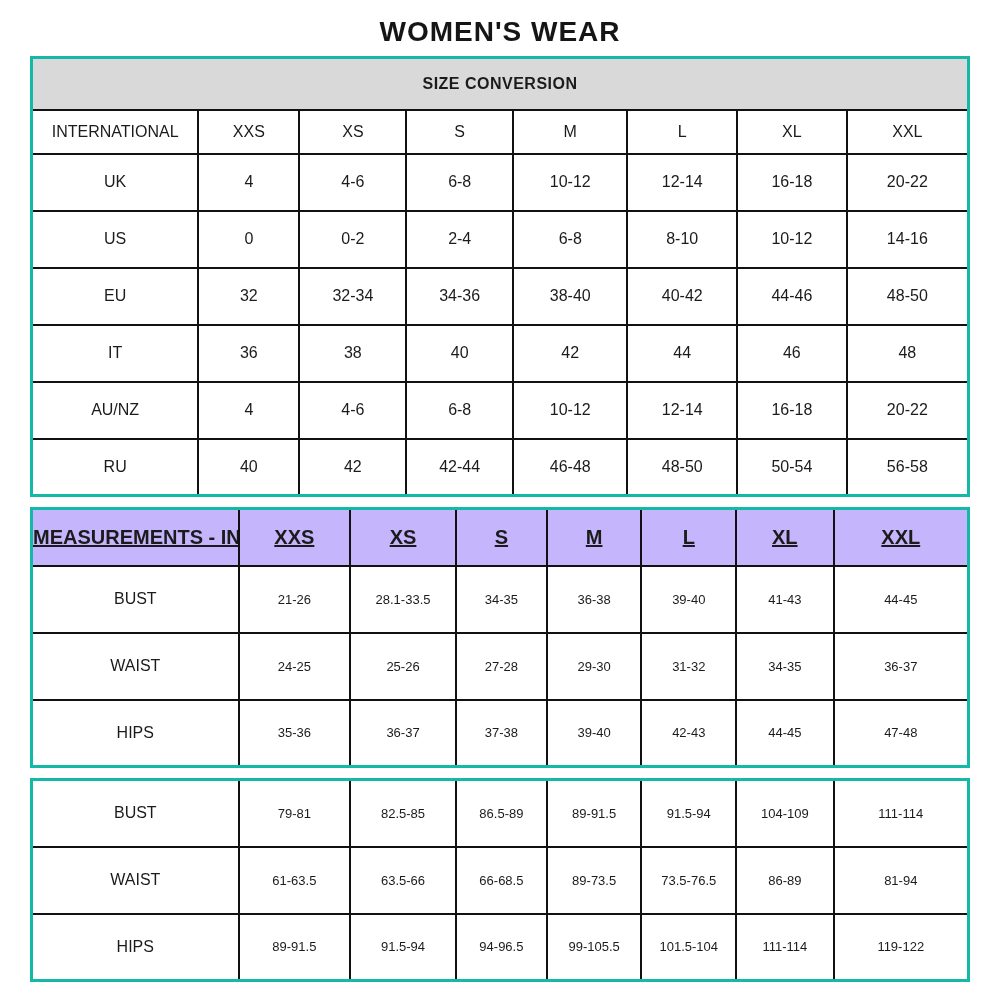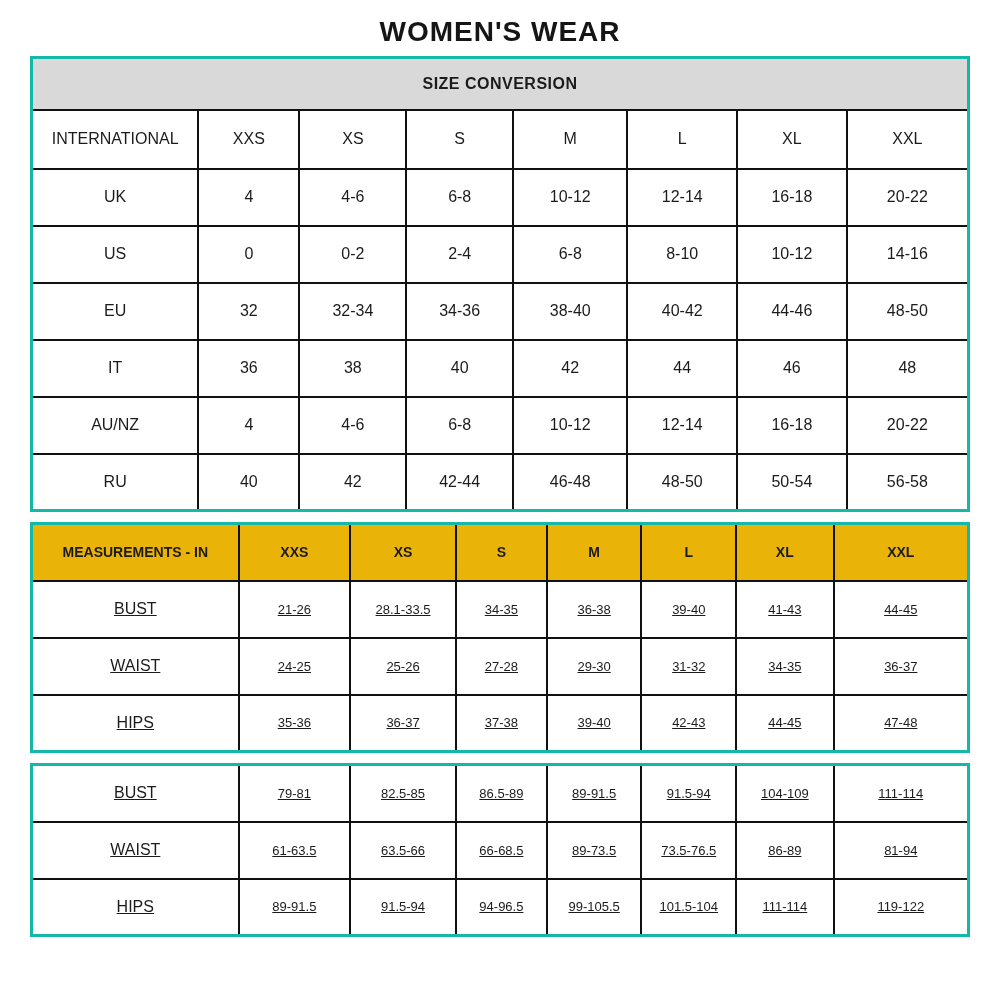--- a/index.html
+++ b/index.html
@@ -43,38 +43,38 @@
   #size-table .band-cell {
     height: 52px;
     background: #d9d9d9;
     font-weight: bold;
     font-size: 16px;
     letter-spacing: 0.5px;
   }
   #size-table th {
     font-weight: normal;
     font-size: 16px;
-    height: 59px;
+    height: 44px;
     background: #ffffff;
   }
   #size-table td {
     font-size: 16px;
     height: 57px;
   }
   
   .measure-table th {
-    background: #eab308;
+    background: #c4b5fd;
     font-weight: bold;
-    font-size: 14px;
+    font-size: 20px;
     height: 57px;
+    text-decoration: underline;
   }
   .measure-table td {
     font-size: 13px;
-    height: 57px;
-    text-decoration: underline;
+    height: 67px;
   }
   .measure-table td.row-label {
     font-size: 16px;
   }
   
   .t1-c0 { width: 17.8%; }
   .t1-c1 { width: 10.8%; }
   .t1-c2 { width: 11.4%; }
   .t1-c3 { width: 11.4%; }
   .t1-c4 { width: 12.2%; }

